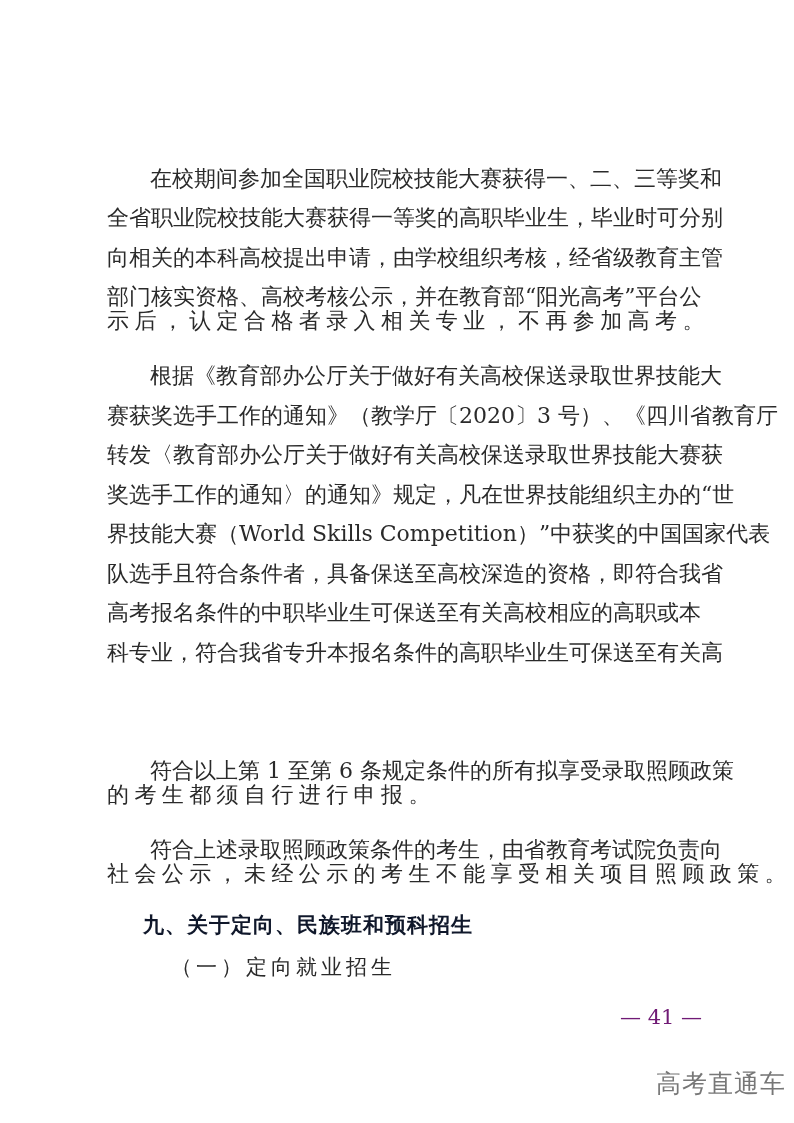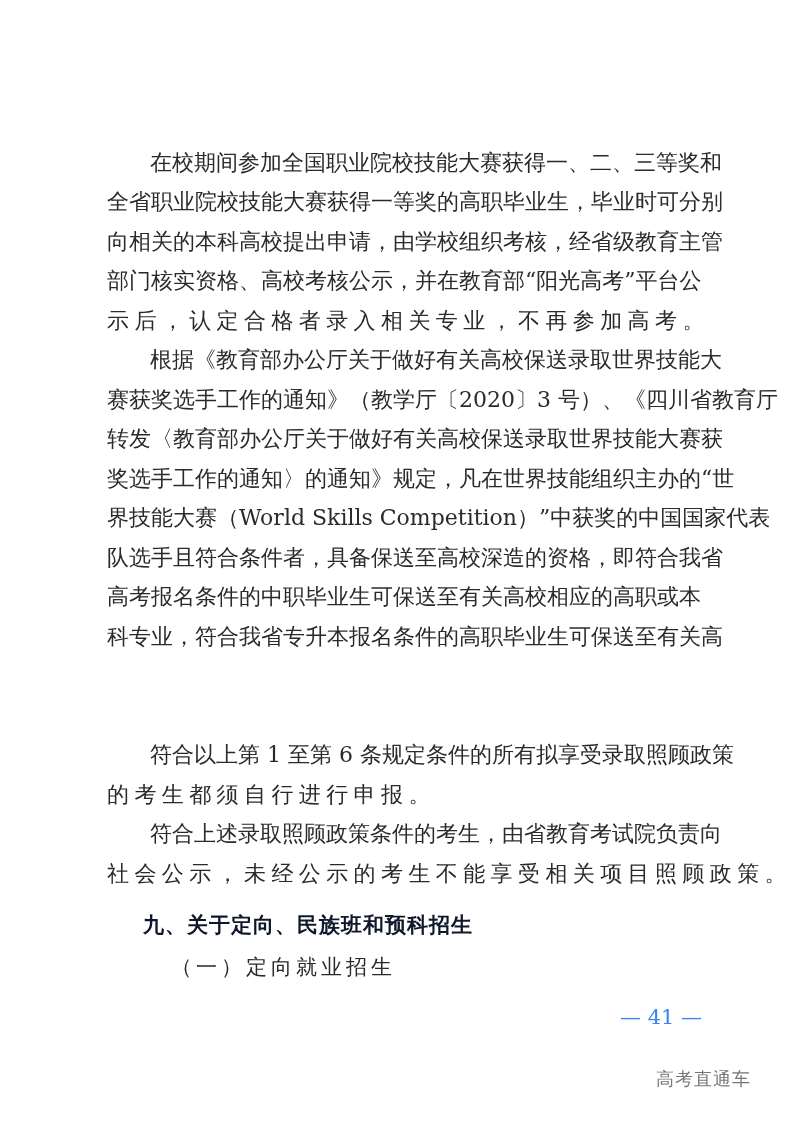--- a/index.html
+++ b/index.html
@@ -2,27 +2,27 @@
 <html><head>
 <meta charset="utf-8">
 <style>
   html, body { margin: 0; padding: 0; background: #ffffff; }
   body { width: 794px; height: 1123px; position: relative; overflow: hidden;
          font-family: "DejaVu Serif", "Liberation Serif", serif; color: #2a2a2a; }
   .page { position: absolute; left: 0; top: 0; width: 794px; height: 1123px; }
   .line { position: absolute; left: 107px; width: 590px; font-size: 22px; line-height: 30px;
           white-space: nowrap; letter-spacing: 5.4px; }
   .indent { left: 150px; width: 550px; }
-  .justify { text-align: justify; text-align-last: justify; letter-spacing: 0; }
+  .justify { text-align: justify; text-align-last: justify; letter-spacing: 0; margin-top: 16px; }
   .heading { position: absolute; left: 143px; font-family: "DejaVu Sans", "Liberation Sans", sans-serif;
              font-weight: bold; font-size: 21px; line-height: 30px; letter-spacing: 1px; color: #0f172a; white-space: nowrap; }
   .subheading { position: absolute; left: 143px; font-size: 21px; line-height: 30px; letter-spacing: 4px; white-space: nowrap; margin-left: 28px; }
-  .page-number { position: absolute; left: 620px; top: 1002px; font-size: 21px; line-height: 30px; white-space: nowrap; color: #3b82f6; }
+  .page-number { position: absolute; left: 620px; top: 1002px; font-size: 21px; line-height: 30px; white-space: nowrap; color: #701a75; }
   .watermark { position: absolute; left: 656px; top: 1067px; font-family: "DejaVu Sans", "Liberation Sans", sans-serif;
-               font-size: 18px; color: #777; letter-spacing: 1px; white-space: nowrap; text-align: center; }
+               font-size: 25px; color: #777; letter-spacing: 1px; white-space: nowrap; text-align: center; }
 </style>
 </head>
 <body>
 
 <div class="page">
 
   <div class="line indent justify" style="top:148px">在校期间参加全国职业院校技能大赛获得一、二、三等奖和</div>
   <div class="line justify" style="top:187px">全省职业院校技能大赛获得一等奖的高职毕业生，毕业时可分别</div>
   <div class="line justify" style="top:266px">部门核实资格、高校考核公示，并在教育部“阳光高考”平台公</div>
   <div class="line justify" style="top:227px">向相关的本科高校提出申请，由学校组织考核，经省级教育主管</div>

